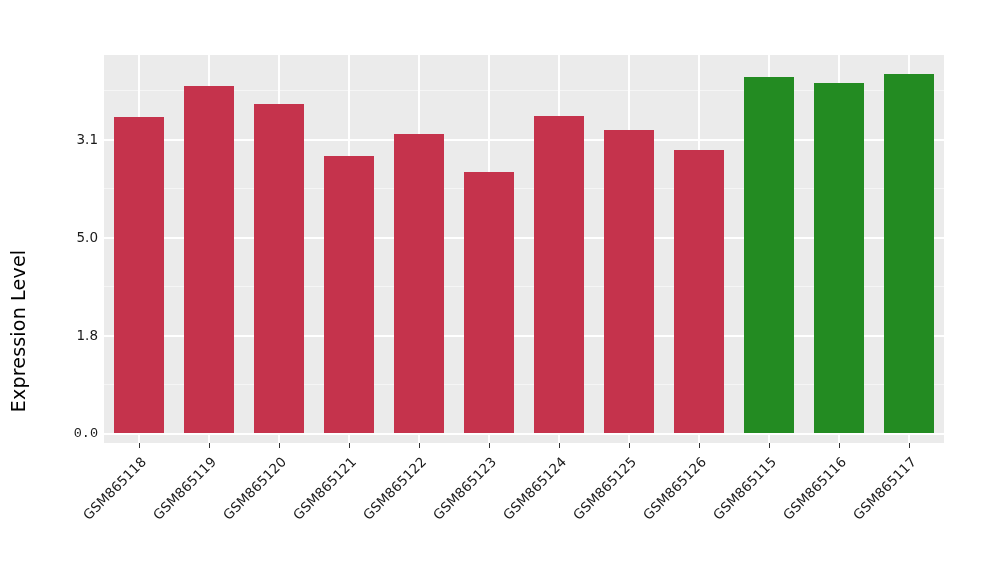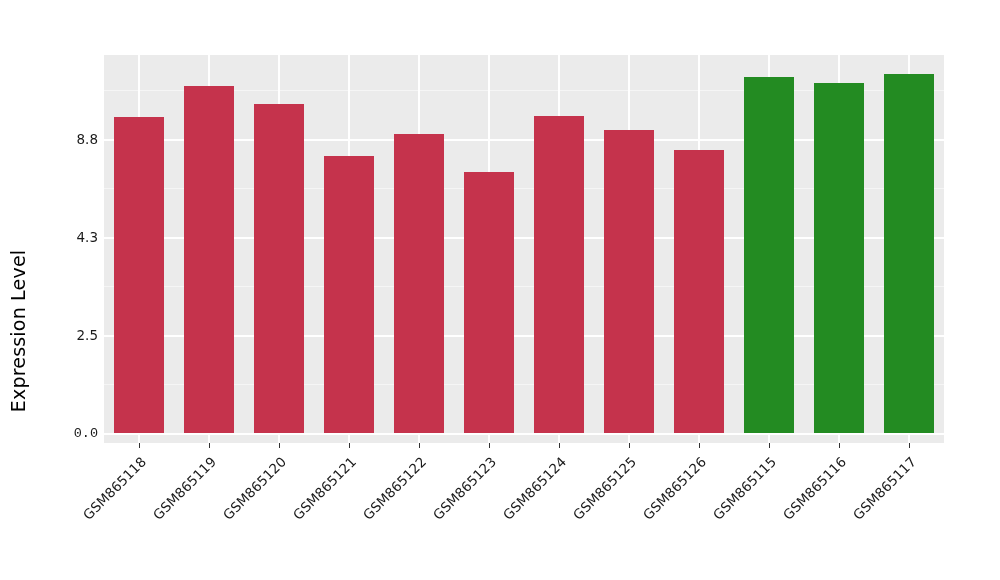--- a/index.html
+++ b/index.html
@@ -135,25 +135,25 @@
 
 <div id="chart-root">
 
   <div class="y-axis-title">
     <span class="y-axis-title-inner">Expression Level</span>
   </div>
 
   <div class="y-tick-labels-col" id="y-ticks">
       <div class="y-tick-label" style="top: 433px; font-family: Liberation Mono, monospace;">0.0</div>
       <div class="y-tick-mark" style="top: 433px;"></div>
-      <div class="y-tick-label" style="top: 335px;">2.5</div>
+      <div class="y-tick-label" style="top: 335px;">1.8</div>
       <div class="y-tick-mark" style="top: 335px;"></div>
-      <div class="y-tick-label" style="top: 237px;">4.3</div>
+      <div class="y-tick-label" style="top: 237px;">5.0</div>
       <div class="y-tick-mark" style="top: 237px;"></div>
-      <div class="y-tick-label" style="top: 139px;">8.8</div>
+      <div class="y-tick-label" style="top: 139px;">3.1</div>
       <div class="y-tick-mark" style="top: 139px;"></div>
     </div>
 
   <div class="panel" id="panel">
       <div class="gridline-minor-h" style="top: 329px;"></div>
       <div class="gridline-minor-h" style="top: 231px;"></div>
       <div class="gridline-minor-h" style="top: 133px;"></div>
       <div class="gridline-minor-h" style="top: 35px;"></div>
       <div class="gridline-major-h" style="top: 378px;"></div>
       <div class="gridline-major-h" style="top: 280px;"></div>

